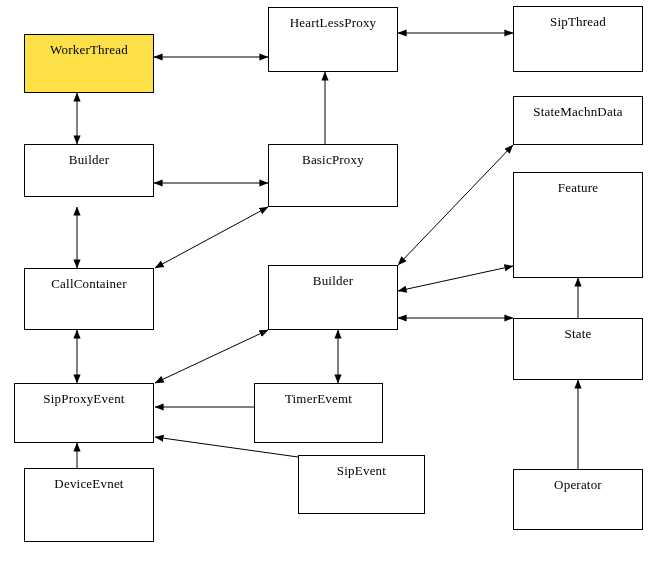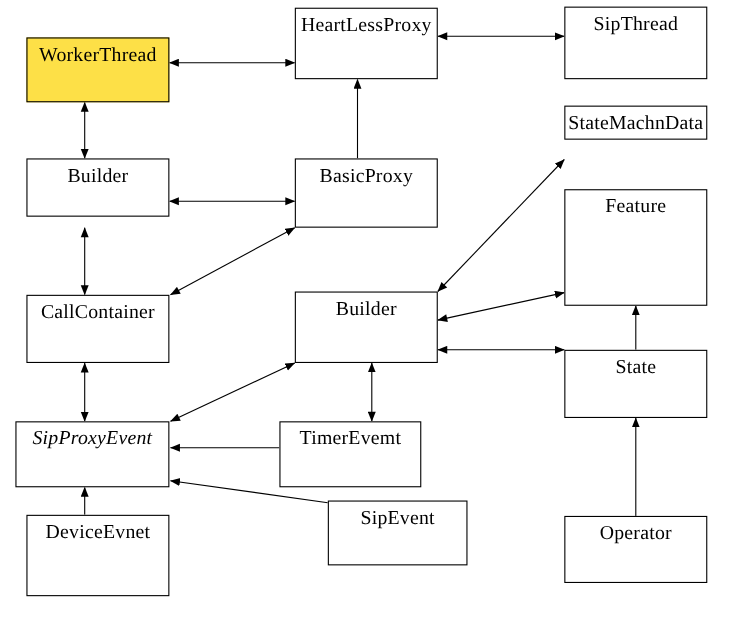--- a/index.html
+++ b/index.html
@@ -21,21 +21,21 @@
     border: 1px solid #000000;
     background: #ffffff;
     z-index: 3;
   }
   .node .label {
     position: absolute;
     left: 0;
     right: 0;
     top: 7px;
     text-align: center;
-    font-size: 18px;
+    font-size: 13px;
     line-height: 15px;
     color: #000000;
     letter-spacing: 0.2px;
     white-space: nowrap;
   }
   #edges {
     position: absolute;
     left: 0;
     top: 0;
     width: 670px;
@@ -101,36 +101,36 @@
       </div>
       <div class="node" style="left: 513px; top: 6px; width: 130px; height: 66px; border-color: rgb(0, 0, 0); background: rgb(255, 255, 255);">
         <div class="label">SipThread</div>
       </div>
       <div class="node" style="left: 24px; top: 144px; width: 130px; height: 53px; border-color: rgb(0, 0, 0); background: rgb(255, 255, 255);">
         <div class="label">Builder</div>
       </div>
       <div class="node" style="left: 268px; top: 144px; width: 130px; height: 63px; border-color: rgb(0, 0, 0); background: rgb(255, 255, 255); padding-left: 29px;">
         <div class="label">BasicProxy</div>
       </div>
-      <div class="node" style="left: 513px; top: 96px; width: 130px; height: 31px; border-color: rgb(0, 0, 0); background: rgb(255, 255, 255);">
+      <div class="node" style="left: 513px; top: 96px; width: 130px; height: 49px; border-color: rgb(0, 0, 0); background: rgb(255, 255, 255);">
         <div class="label">StateMachnData</div>
       </div>
       <div class="node" style="left: 513px; top: 172px; width: 130px; height: 106px; border-color: rgb(0, 0, 0); background: rgb(255, 255, 255); padding-left: 28px;">
         <div class="label">Feature</div>
       </div>
       <div class="node" style="left: 24px; top: 268px; width: 130px; height: 62px; border-color: rgb(0, 0, 0); background: rgb(255, 255, 255);">
         <div class="label">CallContainer</div>
       </div>
       <div class="node" style="left: 268px; top: 265px; width: 130px; height: 65px; border-color: rgb(0, 0, 0); background: rgb(255, 255, 255);">
         <div class="label">Builder</div>
       </div>
       <div class="node" style="left: 513px; top: 318px; width: 130px; height: 62px; border-color: rgb(0, 0, 0); background: rgb(255, 255, 255);">
         <div class="label">State</div>
       </div>
-      <div class="node" style="left: 14px; top: 383px; width: 140px; height: 60px; border-color: rgb(0, 0, 0); background: rgb(255, 255, 255); font-style: italic;">
+      <div class="node" style="left: 14px; top: 383px; width: 140px; height: 60px; border-color: rgb(0, 0, 0); background: rgb(255, 255, 255);">
         <div class="label">SipProxyEvent</div>
       </div>
       <div class="node" style="left: 254px; top: 383px; width: 129px; height: 60px; border-color: rgb(0, 0, 0); background: rgb(255, 255, 255);">
         <div class="label">TimerEvemt</div>
       </div>
       <div class="node" style="left: 24px; top: 468px; width: 130px; height: 74px; border-color: rgb(0, 0, 0); background: rgb(255, 255, 255);">
         <div class="label">DeviceEvnet</div>
       </div>
       <div class="node" style="left: 298px; top: 455px; width: 127px; height: 59px; border-color: rgb(0, 0, 0); background: rgb(255, 255, 255);">
         <div class="label">SipEvent</div>

